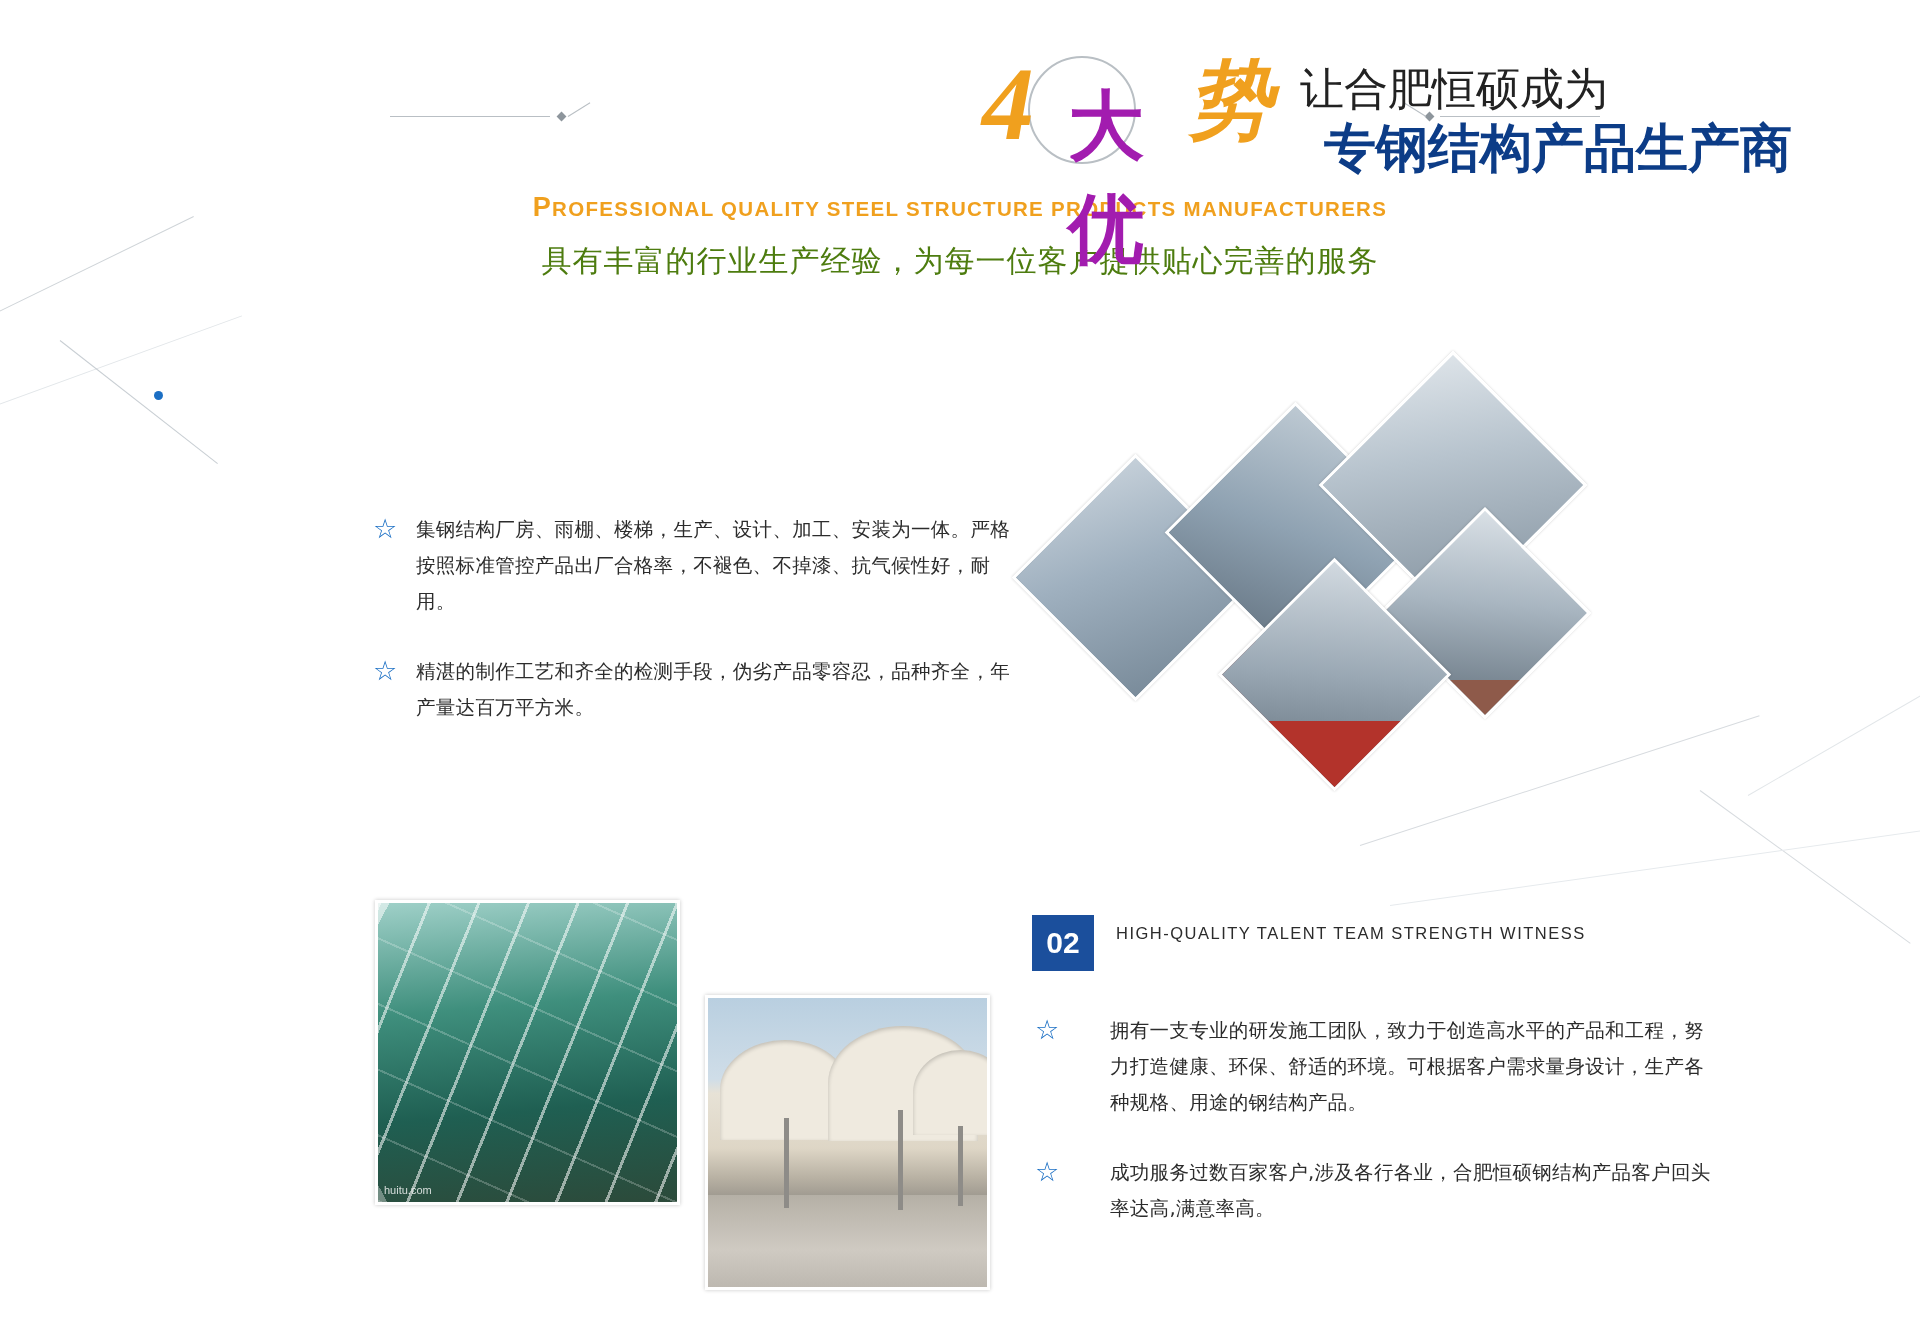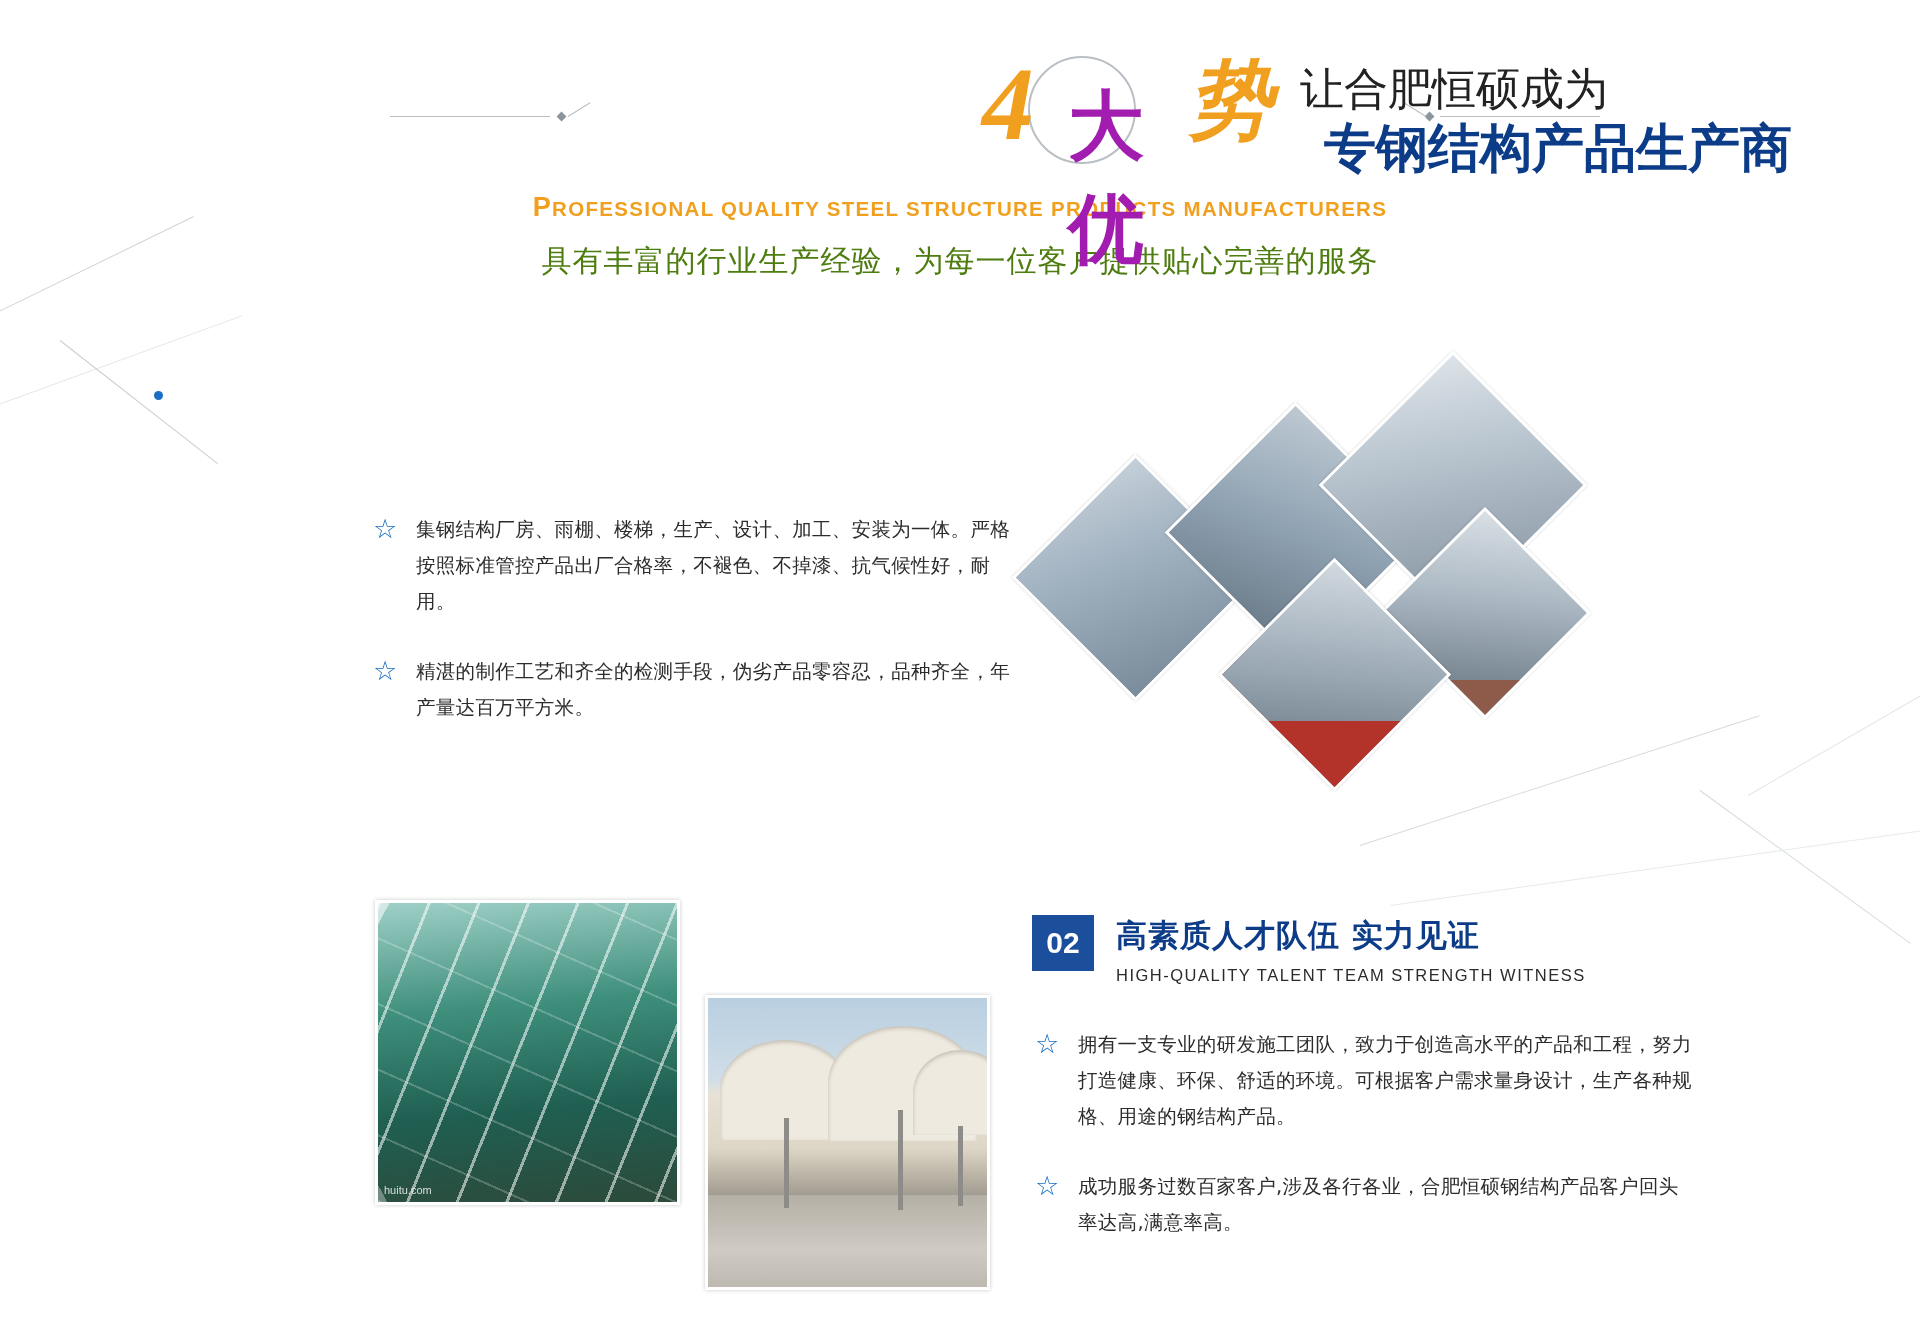--- a/index.html
+++ b/index.html
@@ -253,21 +253,21 @@
     text-align: center;
   }
   .bullet-text {
     font-size: 19.5px;
     line-height: 36px;
     color: #2c2c2c;
     font-family: "DejaVu Sans", sans-serif;
     max-width: 600px;
     letter-spacing: 0.3px;
   }
-  .bullet-right .bullet-text { max-width: 620px; }
+  .bullet-right .bullet-text { max-width: 620px; margin-left: 32px; }
 
   
   .collage { position: absolute; }
   .dia-img {
     position: absolute;
     transform: rotate(45deg);
     overflow: hidden;
     border: 3px solid #fff;
     box-shadow: 0 0 3px rgba(0,0,0,0.18);
   }
@@ -426,21 +426,20 @@
       </div>
     <div class="dia-img ph-red" style="left:232px; top:192px; width:165px; height:165px;">
         <div class="inner ph-red"></div>
       </div>
   </div>
 
   <div class="section" style="left:1032px; top:915px; width:680px;">
     <div class="sec-head">
       <div class="num-box">02</div>
       <div class="head-texts">
-        <div class="head-cn">高素质人才队伍 实力见证</div>
         <div class="head-en">HIGH-QUALITY TALENT TEAM STRENGTH WITNESS</div>
       </div>
     </div>
     <div class="bullets bullet-right">
       <div class="bullet">
         <div class="star">☆</div>
         <div class="bullet-text">拥有一支专业的研发施工团队，致力于创造高水平的产品和工程，努力打造健康、环保、舒适的环境。可根据客户需求量身设计，生产各种规格、用途的钢结构产品。</div>
       </div>
       <div class="bullet">
         <div class="star">☆</div>

